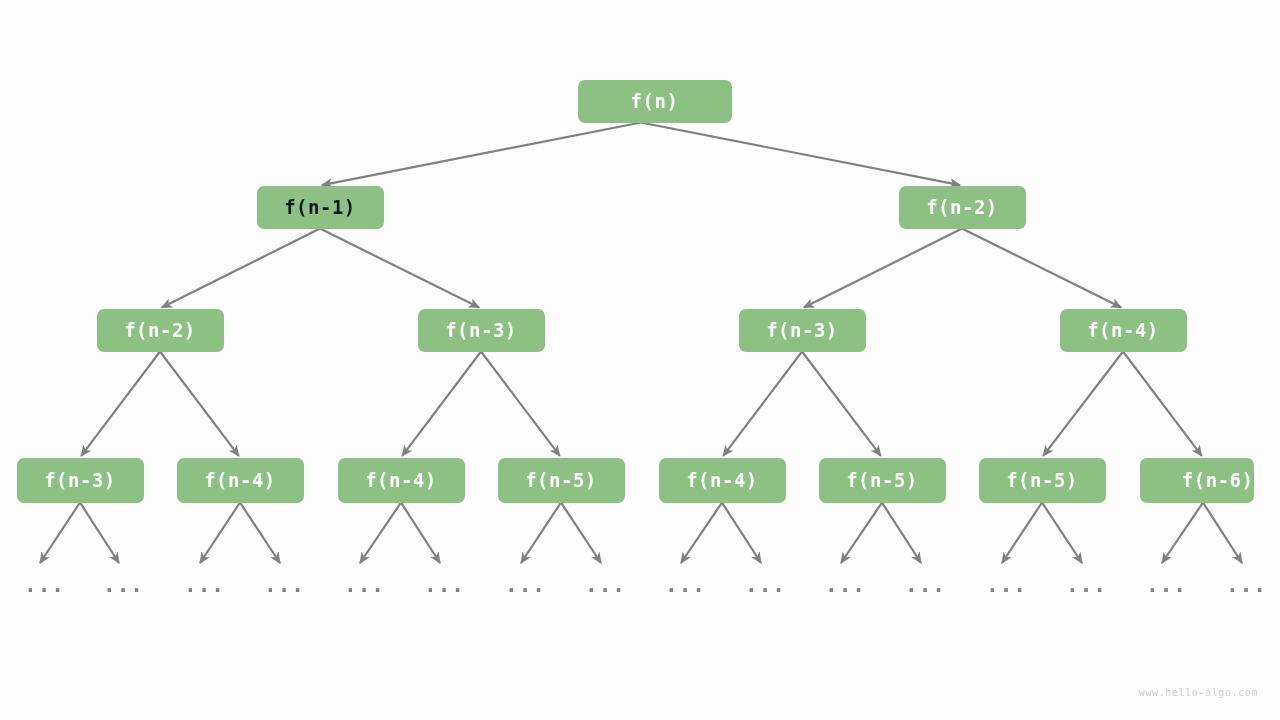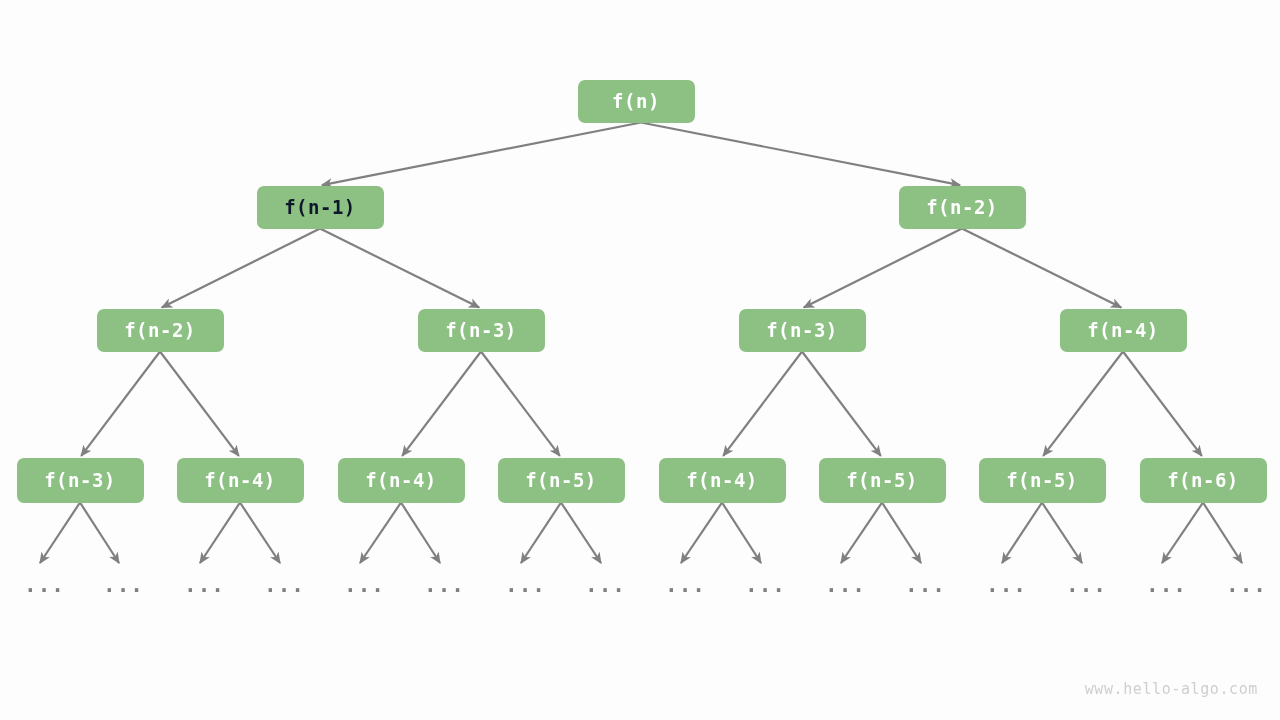--- a/index.html
+++ b/index.html
@@ -47,21 +47,21 @@
     line-height: 1;
     letter-spacing: 1px;
     z-index: 2;
   }
   #watermark {
     position: absolute;
     right: 22px;
     bottom: 22px;
     color: #cfcfcf;
     font-family: "DejaVu Sans Mono", monospace;
-    font-size: 15px;
+    font-size: 10px;
     letter-spacing: 0.6px;
     z-index: 3;
   }
 </style>
 </head>
 <body>
 
 <div id="canvas" style="background: rgb(253, 253, 253);">
 
   <svg id="edge-layer" viewBox="0 0 1280 720" xmlns="http://www.w3.org/2000/svg">
@@ -96,21 +96,21 @@
       <line x1="722" y1="502.5" x2="761" y2="563" stroke="#808080" stroke-width="2.2" marker-end="url(#arrowhead)"></line>
       <line x1="882" y1="502.5" x2="841" y2="563" stroke="#808080" stroke-width="2.2" marker-end="url(#arrowhead)"></line>
       <line x1="882" y1="502.5" x2="921" y2="563" stroke="#808080" stroke-width="2.2" marker-end="url(#arrowhead)"></line>
       <line x1="1042" y1="502.5" x2="1002" y2="563" stroke="#808080" stroke-width="2.2" marker-end="url(#arrowhead)"></line>
       <line x1="1042" y1="502.5" x2="1082" y2="563" stroke="#808080" stroke-width="2.2" marker-end="url(#arrowhead)"></line>
       <line x1="1203" y1="502.5" x2="1162" y2="563" stroke="#808080" stroke-width="2.2" marker-end="url(#arrowhead)"></line>
       <line x1="1203" y1="502.5" x2="1242" y2="563" stroke="#808080" stroke-width="2.2" marker-end="url(#arrowhead)"></line>
     </svg>
 
   <div id="node-layer">
-      <div class="node" style="left: 577.5px; top: 79.5px; width: 117px; height: 43px; background: rgb(140, 193, 131); color: rgb(255, 255, 255);">
+      <div class="node" style="left: 577.5px; top: 79.5px; width: 154px; height: 43px; background: rgb(140, 193, 131); color: rgb(255, 255, 255);">
         <span>f(n)</span>
       </div>
       <div class="node" style="left: 256.5px; top: 185.5px; width: 127px; height: 43px; background: rgb(140, 193, 131); color: #0f172a;">
         <span>f(n-1)</span>
       </div>
       <div class="node" style="left: 898.5px; top: 185.5px; width: 127px; height: 43px; background: rgb(140, 193, 131); color: rgb(255, 255, 255);">
         <span>f(n-2)</span>
       </div>
       <div class="node" style="left: 96.5px; top: 308.5px; width: 127px; height: 43px; background: rgb(140, 193, 131); color: rgb(255, 255, 255);">
         <span>f(n-2)</span>
@@ -138,21 +138,21 @@
       </div>
       <div class="node" style="left: 658.5px; top: 457.5px; width: 127px; height: 45px; background: rgb(140, 193, 131); color: rgb(255, 255, 255);">
         <span>f(n-4)</span>
       </div>
       <div class="node" style="left: 818.5px; top: 457.5px; width: 127px; height: 45px; background: rgb(140, 193, 131); color: rgb(255, 255, 255);">
         <span>f(n-5)</span>
       </div>
       <div class="node" style="left: 978.5px; top: 457.5px; width: 127px; height: 45px; background: rgb(140, 193, 131); color: rgb(255, 255, 255);">
         <span>f(n-5)</span>
       </div>
-      <div class="node" style="left: 1139.5px; top: 457.5px; width: 127px; height: 45px; background: rgb(140, 193, 131); color: rgb(255, 255, 255);">
+      <div class="node" style="left: 1139.5px; top: 457.5px; width: 114px; height: 45px; background: rgb(140, 193, 131); color: rgb(255, 255, 255); justify-content: flex-end;">
         <span>f(n-6)</span>
       </div>
     </div>
 
   <div id="ellipsis-layer">
       <div class="ellipsis" style="left: 24px; top: 575px; width: 32px; text-align: center; color: rgb(128, 128, 128);">...</div>
       <div class="ellipsis" style="left: 103px; top: 575px; width: 32px; text-align: center; color: rgb(128, 128, 128);">...</div>
       <div class="ellipsis" style="left: 184px; top: 575px; width: 32px; text-align: center; color: rgb(128, 128, 128);">...</div>
       <div class="ellipsis" style="left: 264px; top: 575px; width: 32px; text-align: center; color: rgb(128, 128, 128);">...</div>
       <div class="ellipsis" style="left: 344px; top: 575px; width: 32px; text-align: center; color: rgb(128, 128, 128);">...</div>

